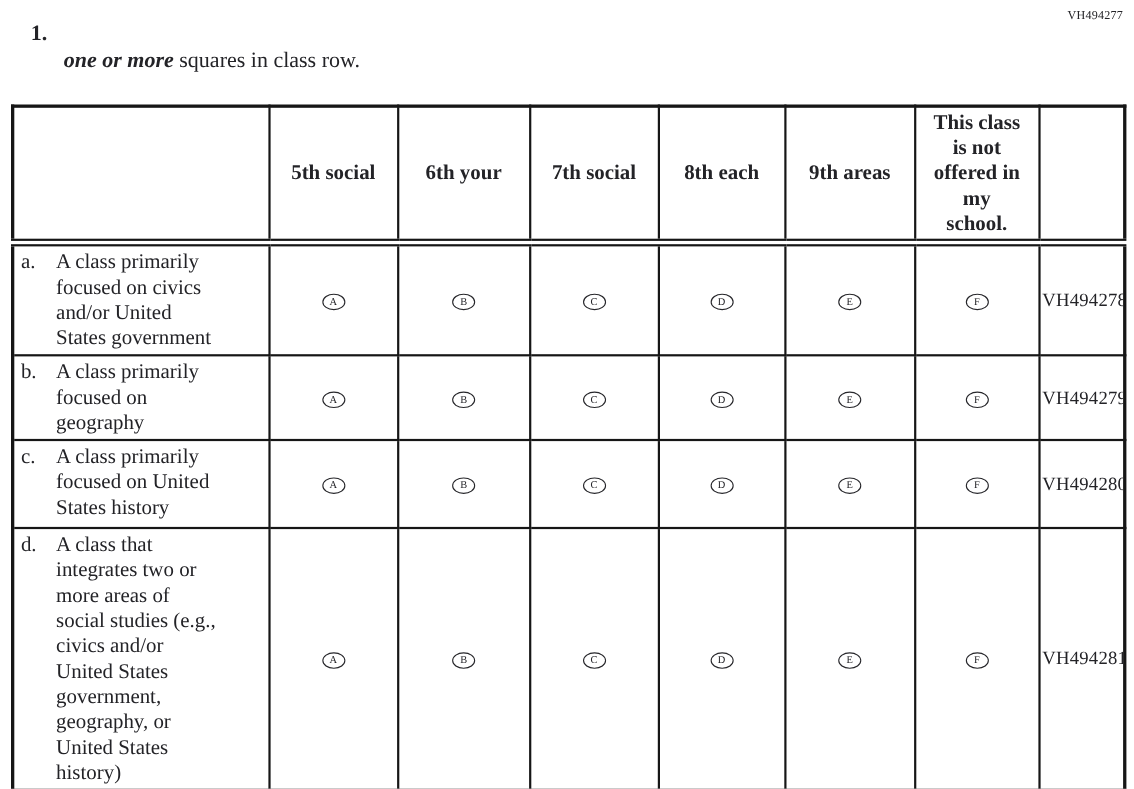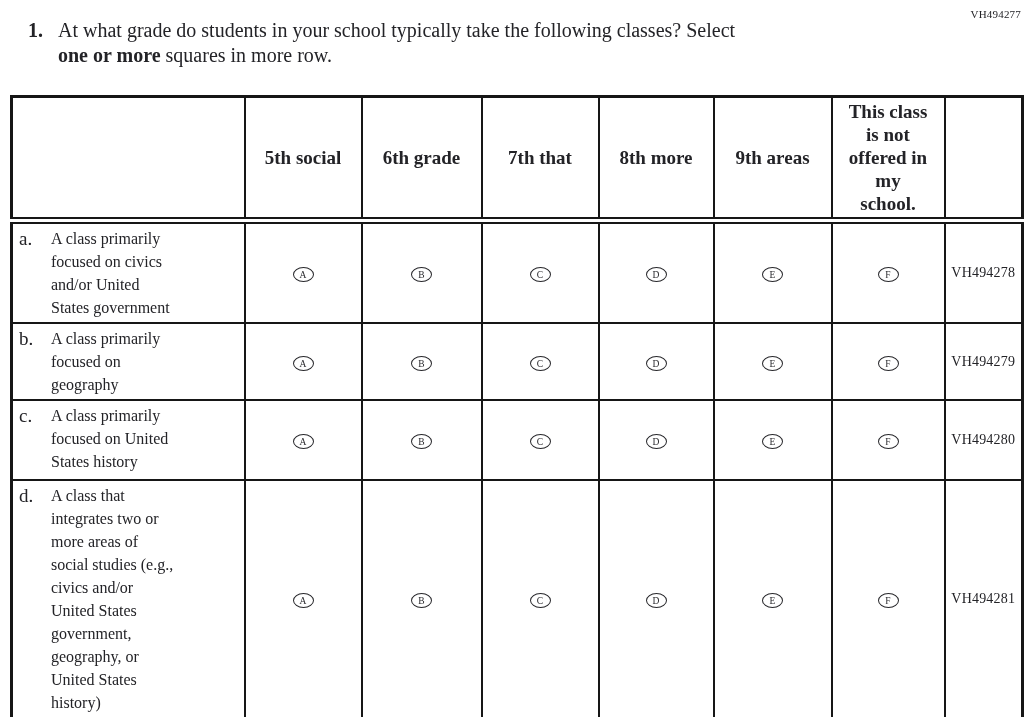--- a/index.html
+++ b/index.html
@@ -25,21 +25,21 @@
     left: 28px;
     display: flex;
     font-size: 20px;
     line-height: 25px;
   }
   .q-num {
     font-weight: bold;
     width: 30px;
     flex: none;
   }
-  .q-text strong { font-weight: bold; }
+  .q-text strong { font-weight: bold; font-style: italic; }
 
   
   table.grid {
     position: absolute;
     top: 95px;
     left: 10px;
     width: 1011px;
     border-collapse: collapse;
     table-layout: fixed;
     border: 3px solid #161616;
@@ -71,21 +71,21 @@
   }
   .label-wrap { display: flex; }
   .row-letter {
     flex: none;
     width: 32px;
     font-size: 19px;
     line-height: 23px;
   }
   .row-text {
     flex: 1;
-    font-size: 16px;
+    font-size: 19px;
     line-height: 23px;
     white-space: pre-line;
   }
 
   td.opt {
     text-align: center;
     vertical-align: middle;
   }
   .bubble {
     display: inline-block;
@@ -96,56 +96,56 @@
     font-size: 9.5px;
     line-height: 14px;
     text-align: center;
     font-family: "Liberation Serif", serif;
     color: #27272b;
     cursor: pointer;
   }
   td.code-cell {
     text-align: center;
     vertical-align: middle;
-    font-size: 14px;
+    font-size: 17px;
     letter-spacing: 0.2px;
     padding: 0 2px;
   }
 </style>
 </head>
 <body>
 
 <div class="top-code">VH494277</div>
 
 <div class="question">
   <span class="q-num">1.</span>
   <div class="q-text">
-    <span>At what grade do students in your school typically take the following classes? Select</span><br>
-    <strong>one or more</strong><span> squares in more row.</span>
+    <br>
+    <strong>one or more</strong><span> squares in class row.</span>
   </div>
 </div>
 
 <table class="grid">
   <colgroup>
     <col style="width:233px">
     <col style="width:117px">
     <col style="width:120px">
     <col style="width:117px">
     <col style="width:115px">
     <col style="width:118px">
     <col style="width:113px">
     <col style="width:78px">
   </colgroup>
   <thead>
     <tr>
       <th></th>
       <th>5th social</th>
-      <th>6th grade</th>
-      <th>7th that</th>
-      <th>8th more</th>
+      <th>6th your</th>
+      <th>7th social</th>
+      <th>8th each</th>
       <th>9th areas</th>
       <th>This class
 is not
 offered in
 my
 school.</th>
       <th></th>
     </tr>
   </thead>
   <tbody>

